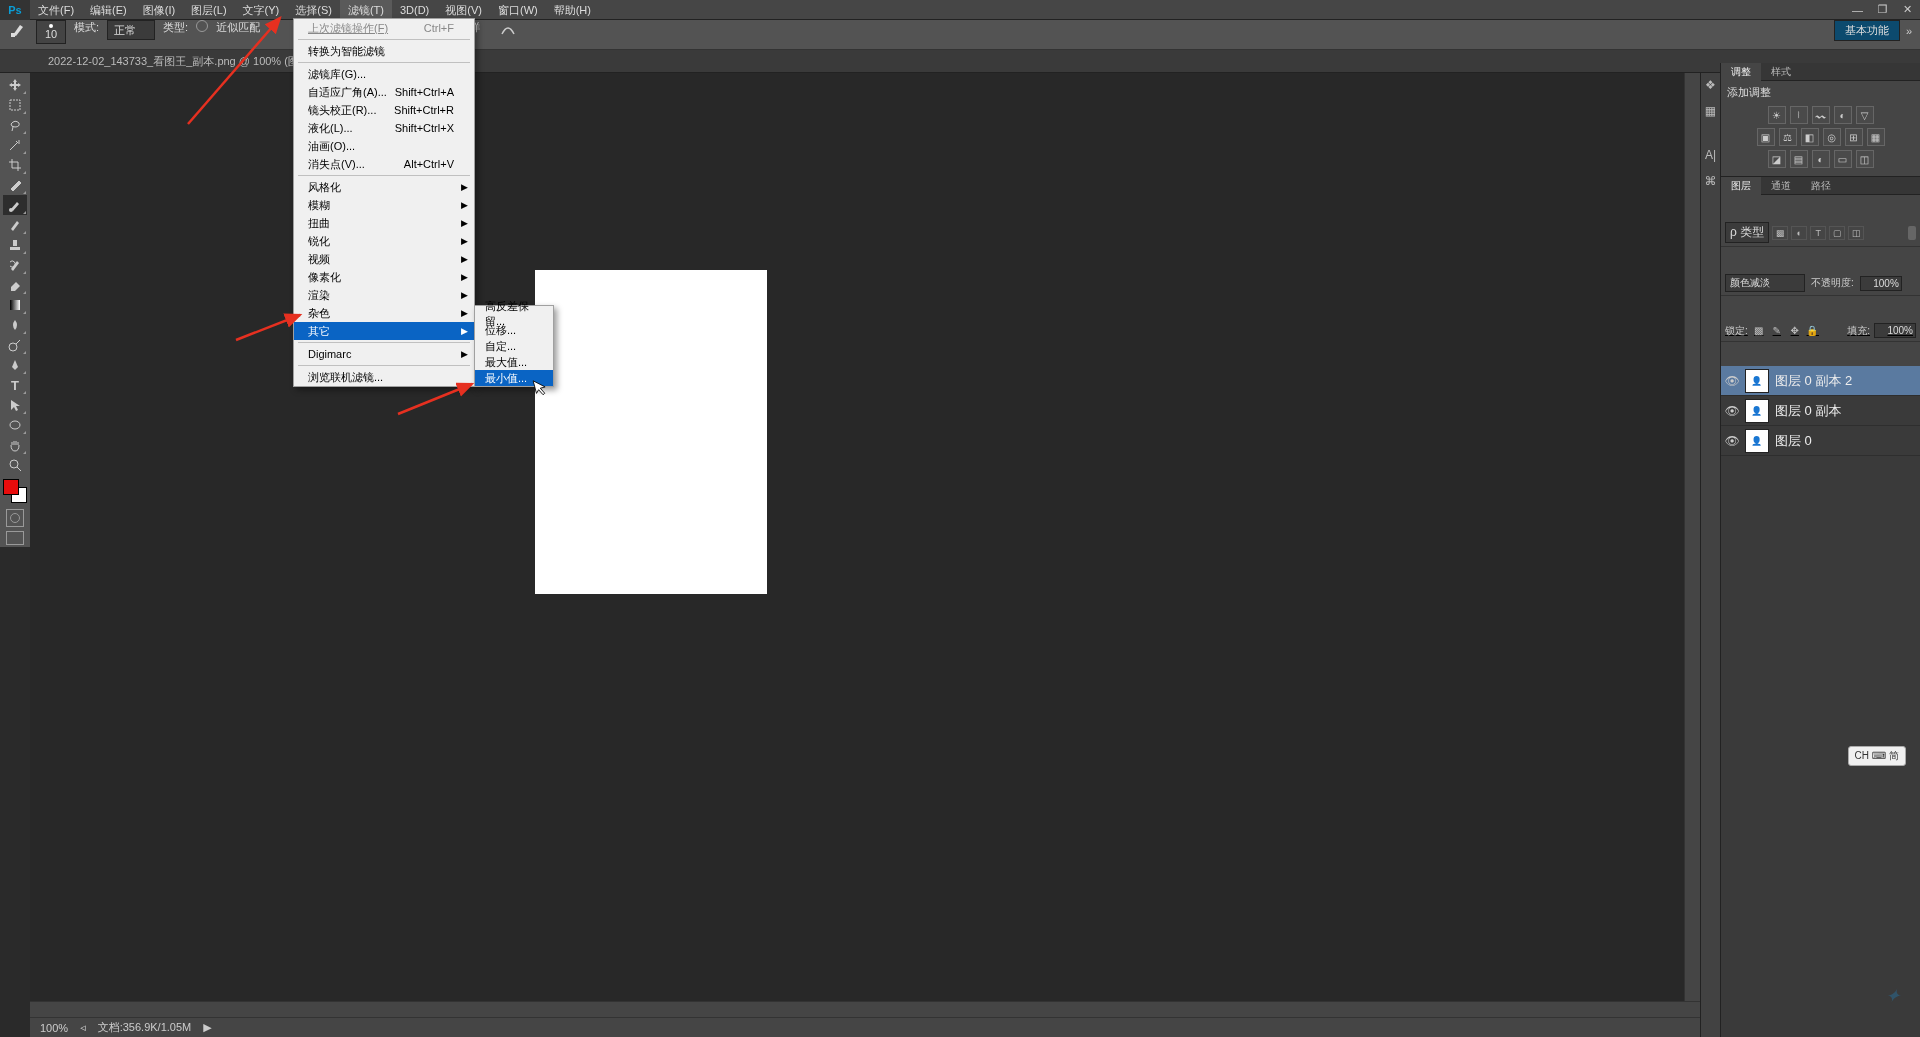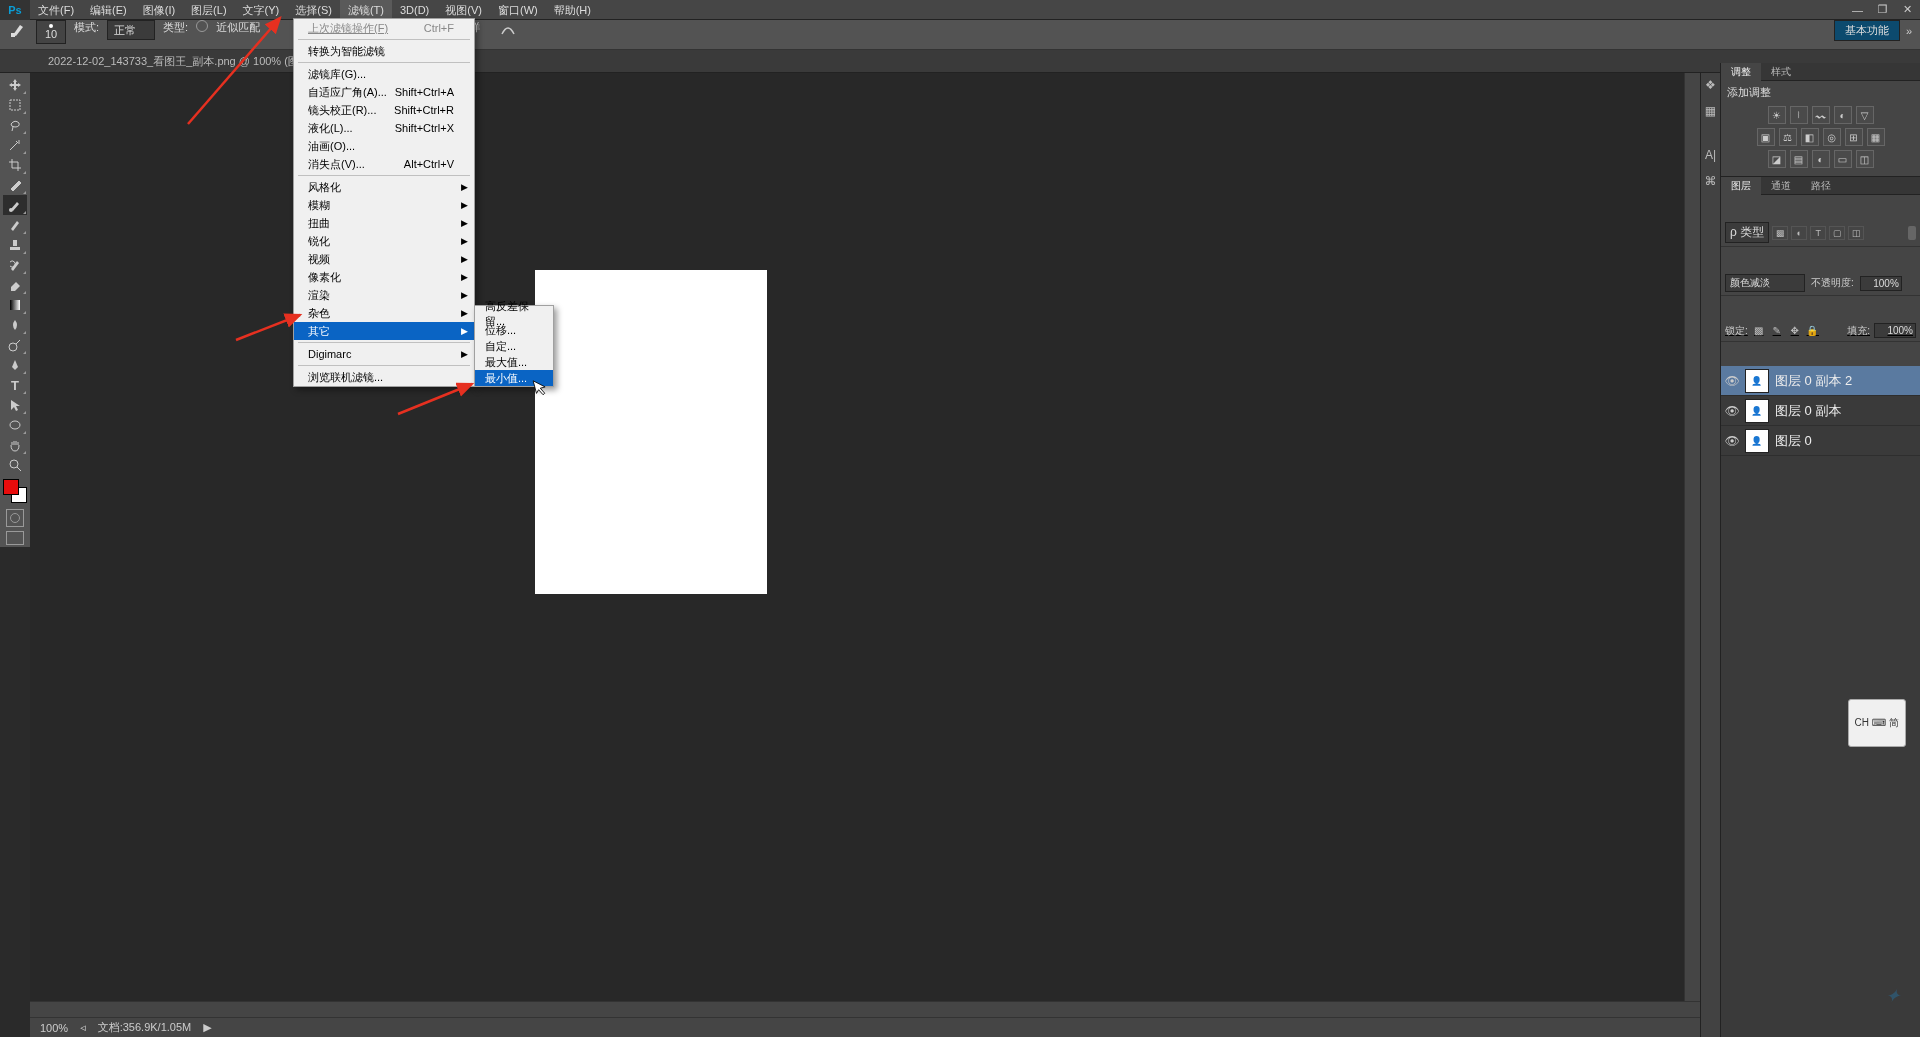--- a/index.html
+++ b/index.html
@@ -91,21 +91,21 @@
 .layer-row { display: flex; align-items: center; height: 30px; border-bottom: 1px solid #2e2e2e; padding: 0 4px; gap: 6px; }
 .layer-row.selected { background: #5a7aa0; }
 .eye { width: 14px; height: 14px; color: #ccc; display: flex; align-items: center; justify-content: center; font-size: 12px; }
 .thumb { width: 24px; height: 24px; background: #fff; border: 1px solid #222; display: flex; align-items: center; justify-content: center; font-size: 9px; }
 .layer-name { color: #eee; font-size: 13px; }
 
 
 .statusbar { position: absolute; left: 30px; right: 220px; bottom: 0; height: 20px; background: #454545; border-top: 1px solid #333; display: flex; align-items: center; gap: 12px; padding: 0 10px; color: #ccc; font-size: 10px; }
 
 
-.ime { position: absolute; right: 14px; bottom: 290px; background: #f0f0f0; border: 1px solid #aaa; border-radius: 3px; padding: 16px 6px; font-size: 10px; color: #333; }
+.ime { position: absolute; right: 14px; bottom: 271px; background: #f0f0f0; border: 1px solid #aaa; border-radius: 3px; padding: 2px 6px; font-size: 10px; color: #333; }
 
 
 .watermark { position: absolute; right: 20px; bottom: 30px; color: #1b8fd6; opacity: 0.3; font-size: 18px; font-style: italic; transform: skewX(-10deg); }
 
 svg { display: block; }
 </style>
 </head>
 <body>
 
 <div class="menubar">

